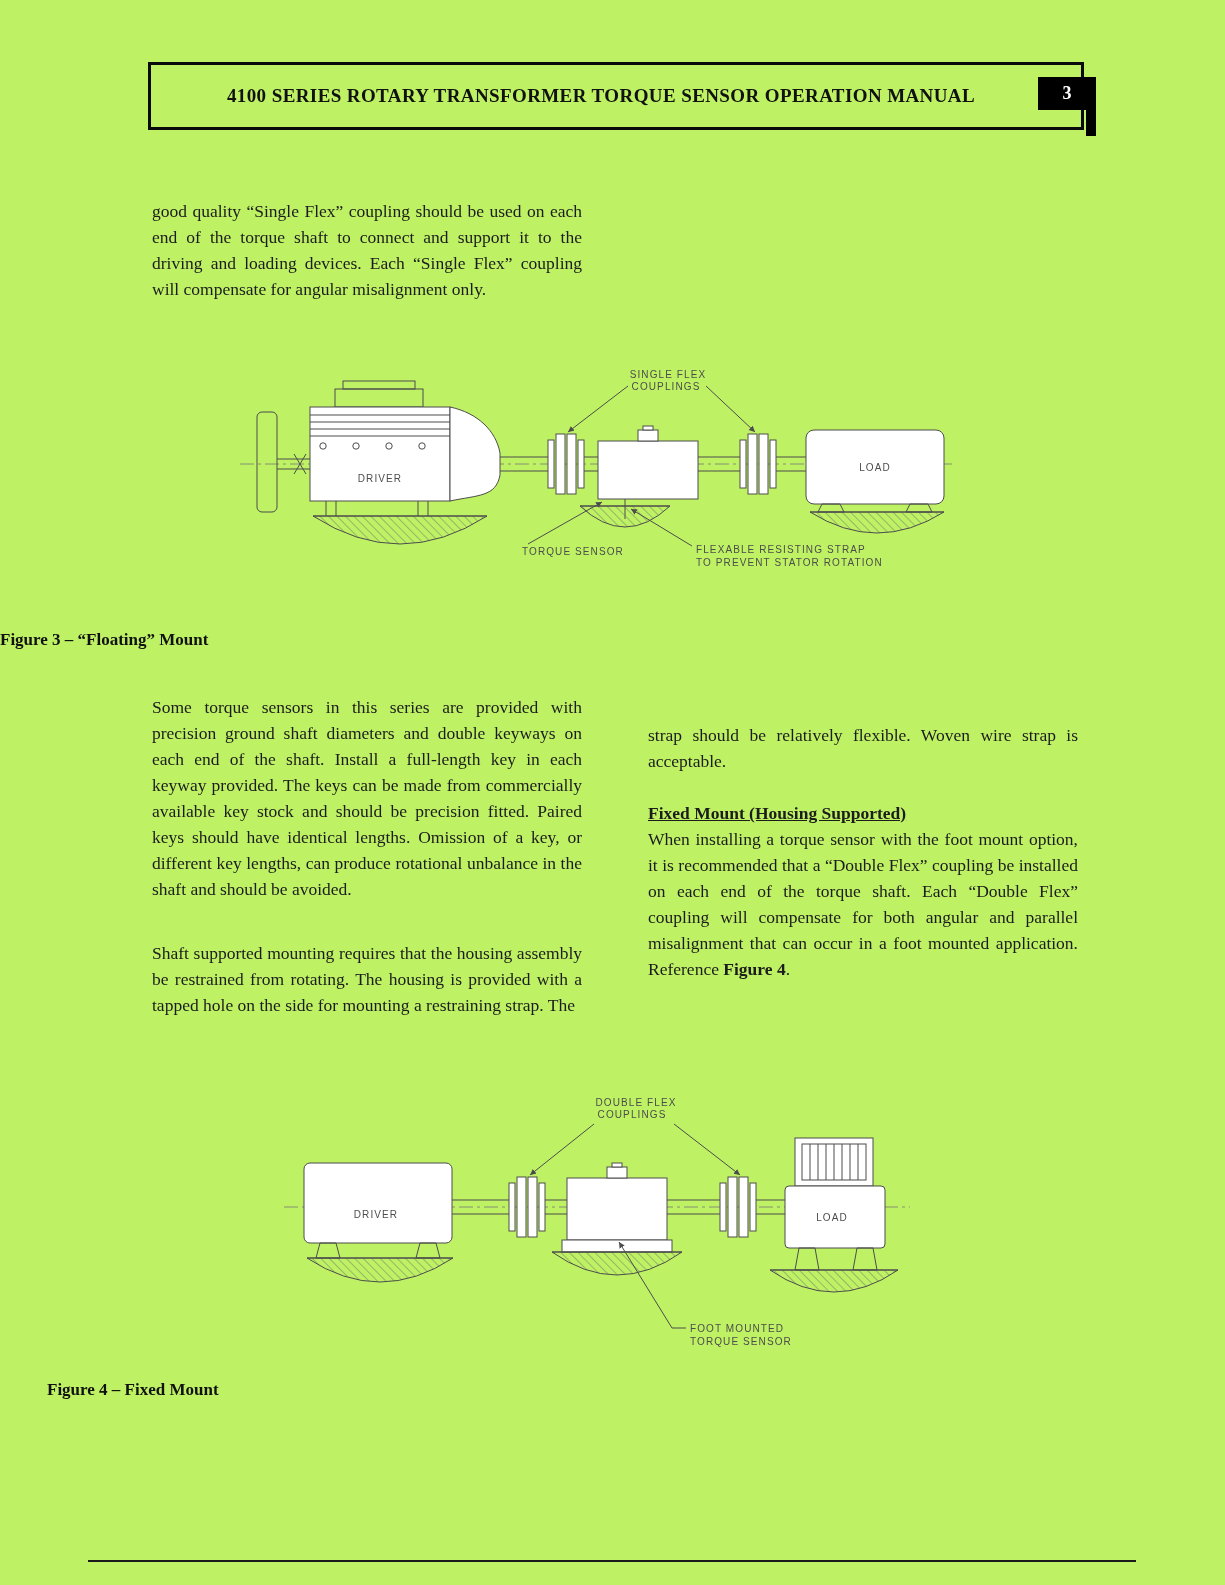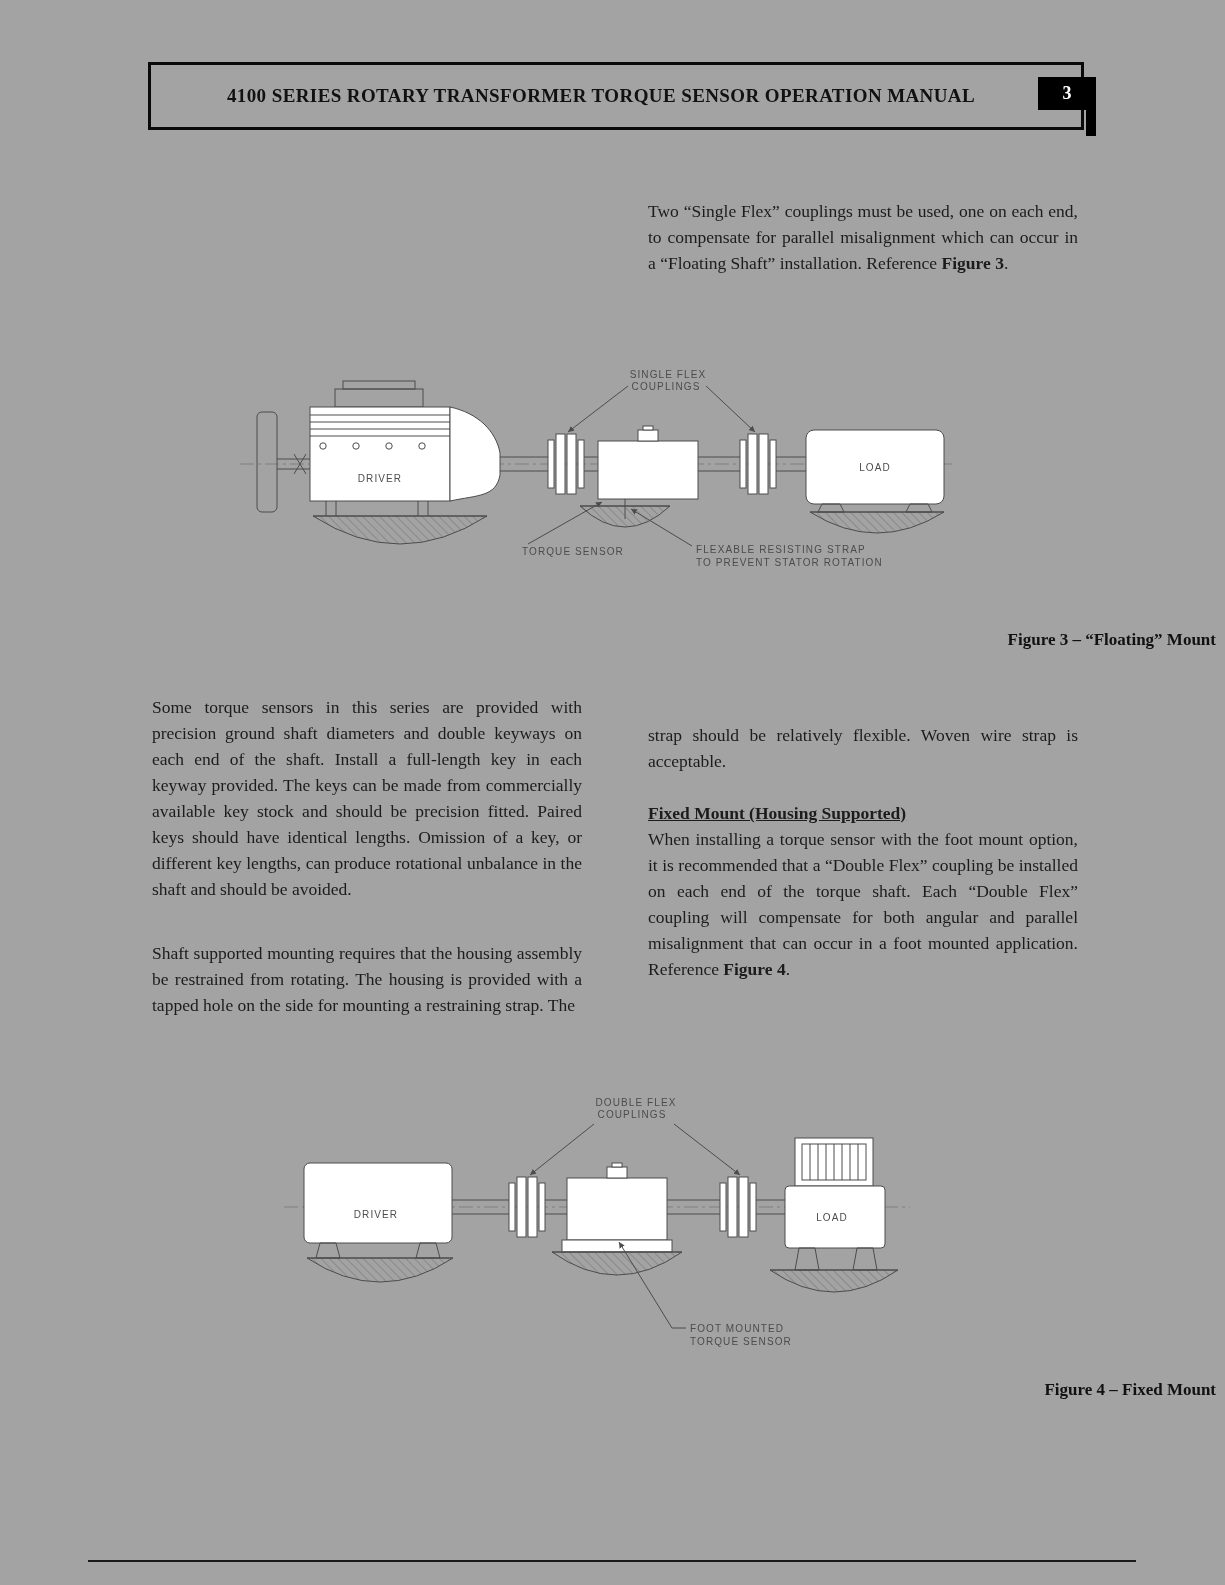--- a/index.html
+++ b/index.html
@@ -1,18 +1,18 @@
 <!DOCTYPE html>
 <html><head>
 <meta charset="utf-8">
 <style>
   html,body { margin:0; padding:0; background:#e8e8e8; }
   .page {
     position:relative; width:1225px; height:1585px; margin:0 auto;
-    background:#a3a3a3; overflow:hidden;
+    background:#bef264; overflow:hidden;
     font-family:"Liberation Serif", serif; color:#1c1c1c;
   }
   
   .header-box {
     position:absolute; left:148px; top:62px; width:936px; height:68px;
     border:3px solid #0a0a0a; box-sizing:border-box;
     display:flex; align-items:center; justify-content:center;
   }
   .header-title {
     font-weight:bold; font-size:19px; letter-spacing:0.4px; color:#111;
@@ -29,21 +29,21 @@
   .col { position:absolute; width:430px; font-size:17.5px; line-height:26px; text-align:justify; }
   .col-left1  { left:152px; top:198px; }
   .col-right1 { left:648px; top:198px; }
   .col-left2  { left:152px; top:694px; }
   .col-right2 { left:648px; top:694px;margin-top:28px; }
   .para + .para { margin-top:38px; }
   .subhead { font-weight:bold; margin-top:26px;text-decoration:underline; }
   .bold { font-weight:bold; }
 
   .fig-caption {
-    position:absolute; left:0; right:9px; text-align:right;
+    position:absolute; left:0; right:0; text-align:left;
     font-weight:bold; font-size:17px; color:#111;
   }
   .cap3 { top:630px; }
   .cap4 { top:1380px;padding-left:47px; }
 
   .fig { position:absolute; }
   .fig3 { left:210px; top:356px; }
   .fig4 { left:262px; top:1090px; }
 
   svg text {
@@ -56,22 +56,22 @@
 <body>
 
 <div class="page">
 
   <div class="header-box">
     <div class="header-title">4100 SERIES ROTARY TRANSFORMER TORQUE SENSOR OPERATION MANUAL</div>
   </div>
   <div class="page-badge">3</div>
   <div class="badge-tail"></div>
 
-  <div class="col col-right1">
-    <div class="para"><span>Two “Single Flex” couplings must be used, one on each end, to compensate for parallel misalignment which can occur in a “Floating Shaft” installation.  Reference </span><span class="bold">Figure 3</span><span>.</span></div>
+  <div class="col col-left1">
+    <div class="para">good quality “Single Flex” coupling should be used on each end of the torque shaft to connect and support it to the driving and loading devices.  Each “Single Flex” coupling will compensate for angular misalignment only.</div>
   </div>
 
   <svg class="fig fig3" width="760" height="240" viewBox="0 0 760 240">
     <defs>
       <pattern id="hatch3" patternUnits="userSpaceOnUse" width="6" height="6" patternTransform="rotate(-45)">
         <line x1="0" y1="0" x2="0" y2="6" stroke="#6a6a6a" stroke-width="0.9"></line>
       </pattern>
       <marker id="arr3" markerWidth="7" markerHeight="7" refX="6" refY="3" orient="auto">
         <path d="M0,0 L6,3 L0,6 Z" fill="#4c4c4c"></path>
       </marker>

